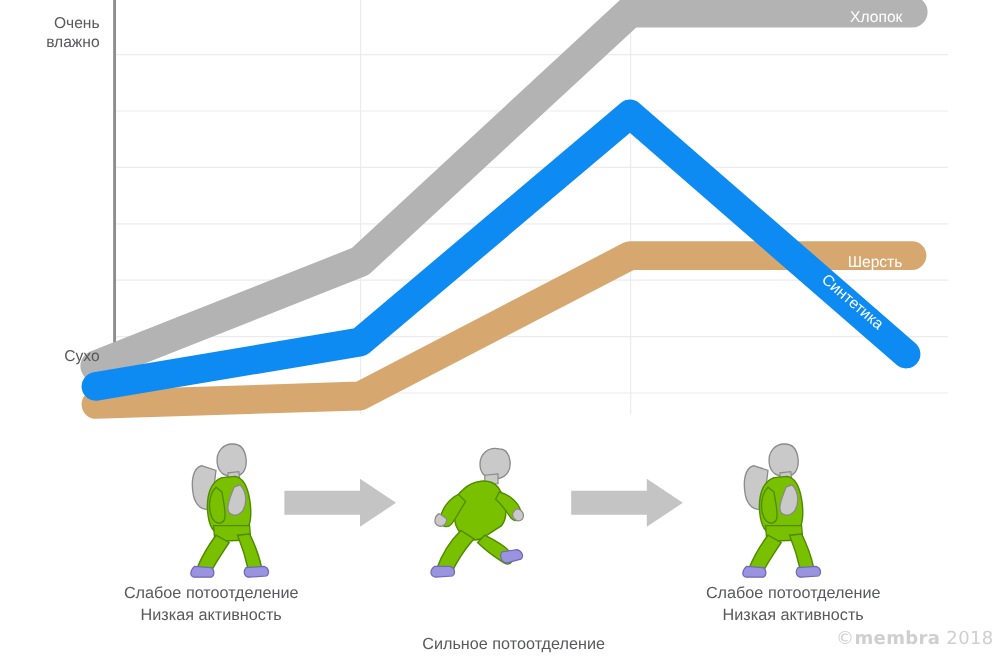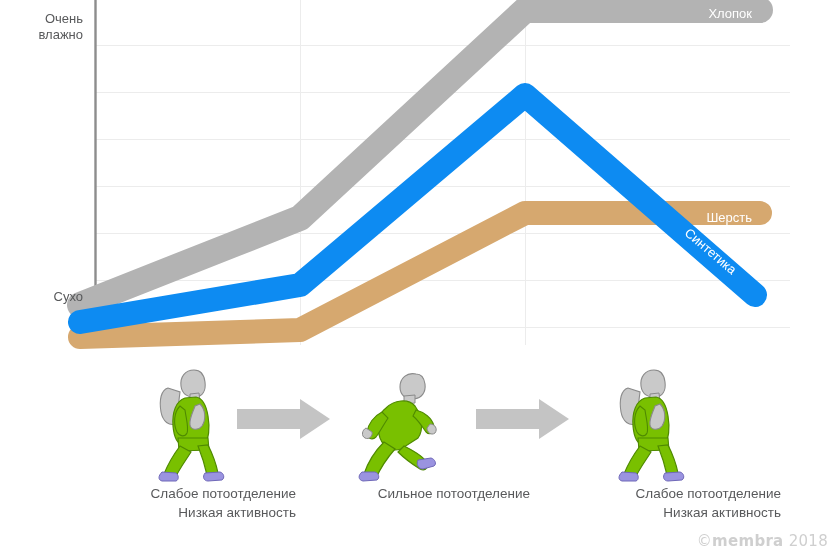--- a/index.html
+++ b/index.html
@@ -9,29 +9,29 @@
     overflow:hidden;position:relative;
   }
   #stage{position:absolute;left:0;top:0;width:840px;height:560px;}
   .axis-label{
     position:absolute;color:#58595b;font-size:13px;line-height:16px;
     text-align:right;white-space:pre-line;
   }
   #lbl-humid{right:757px;top:11px;width:120px;}
   #lbl-dry{right:757px;top:289px;width:120px;}
   .caption{
-    position:absolute;top:484px;width:240px;text-align:right;
+    position:absolute;top:484px;width:240px;text-align:center;
     color:#58595b;font-size:13.5px;line-height:19px;
   }
   .caption .l1,.caption .l2{display:block;}
   #cap0{left:56px;}
-  #cap1{left:290px;}
+  #cap1{left:308px;margin-top:43px;}
   #cap2{left:541px;}
   #watermark{
-    position:absolute;right:12px;bottom:10px;
+    position:absolute;right:12px;bottom:19px;
     color:#cfcfcf;font-size:15px;letter-spacing:.3px;
     font-family:"DejaVu Sans",sans-serif;
   }
   #watermark .wm-brand{font-weight:bold;}
   svg{display:block;}
 </style>
 </head>
 <body>
 
 <div id="stage">

